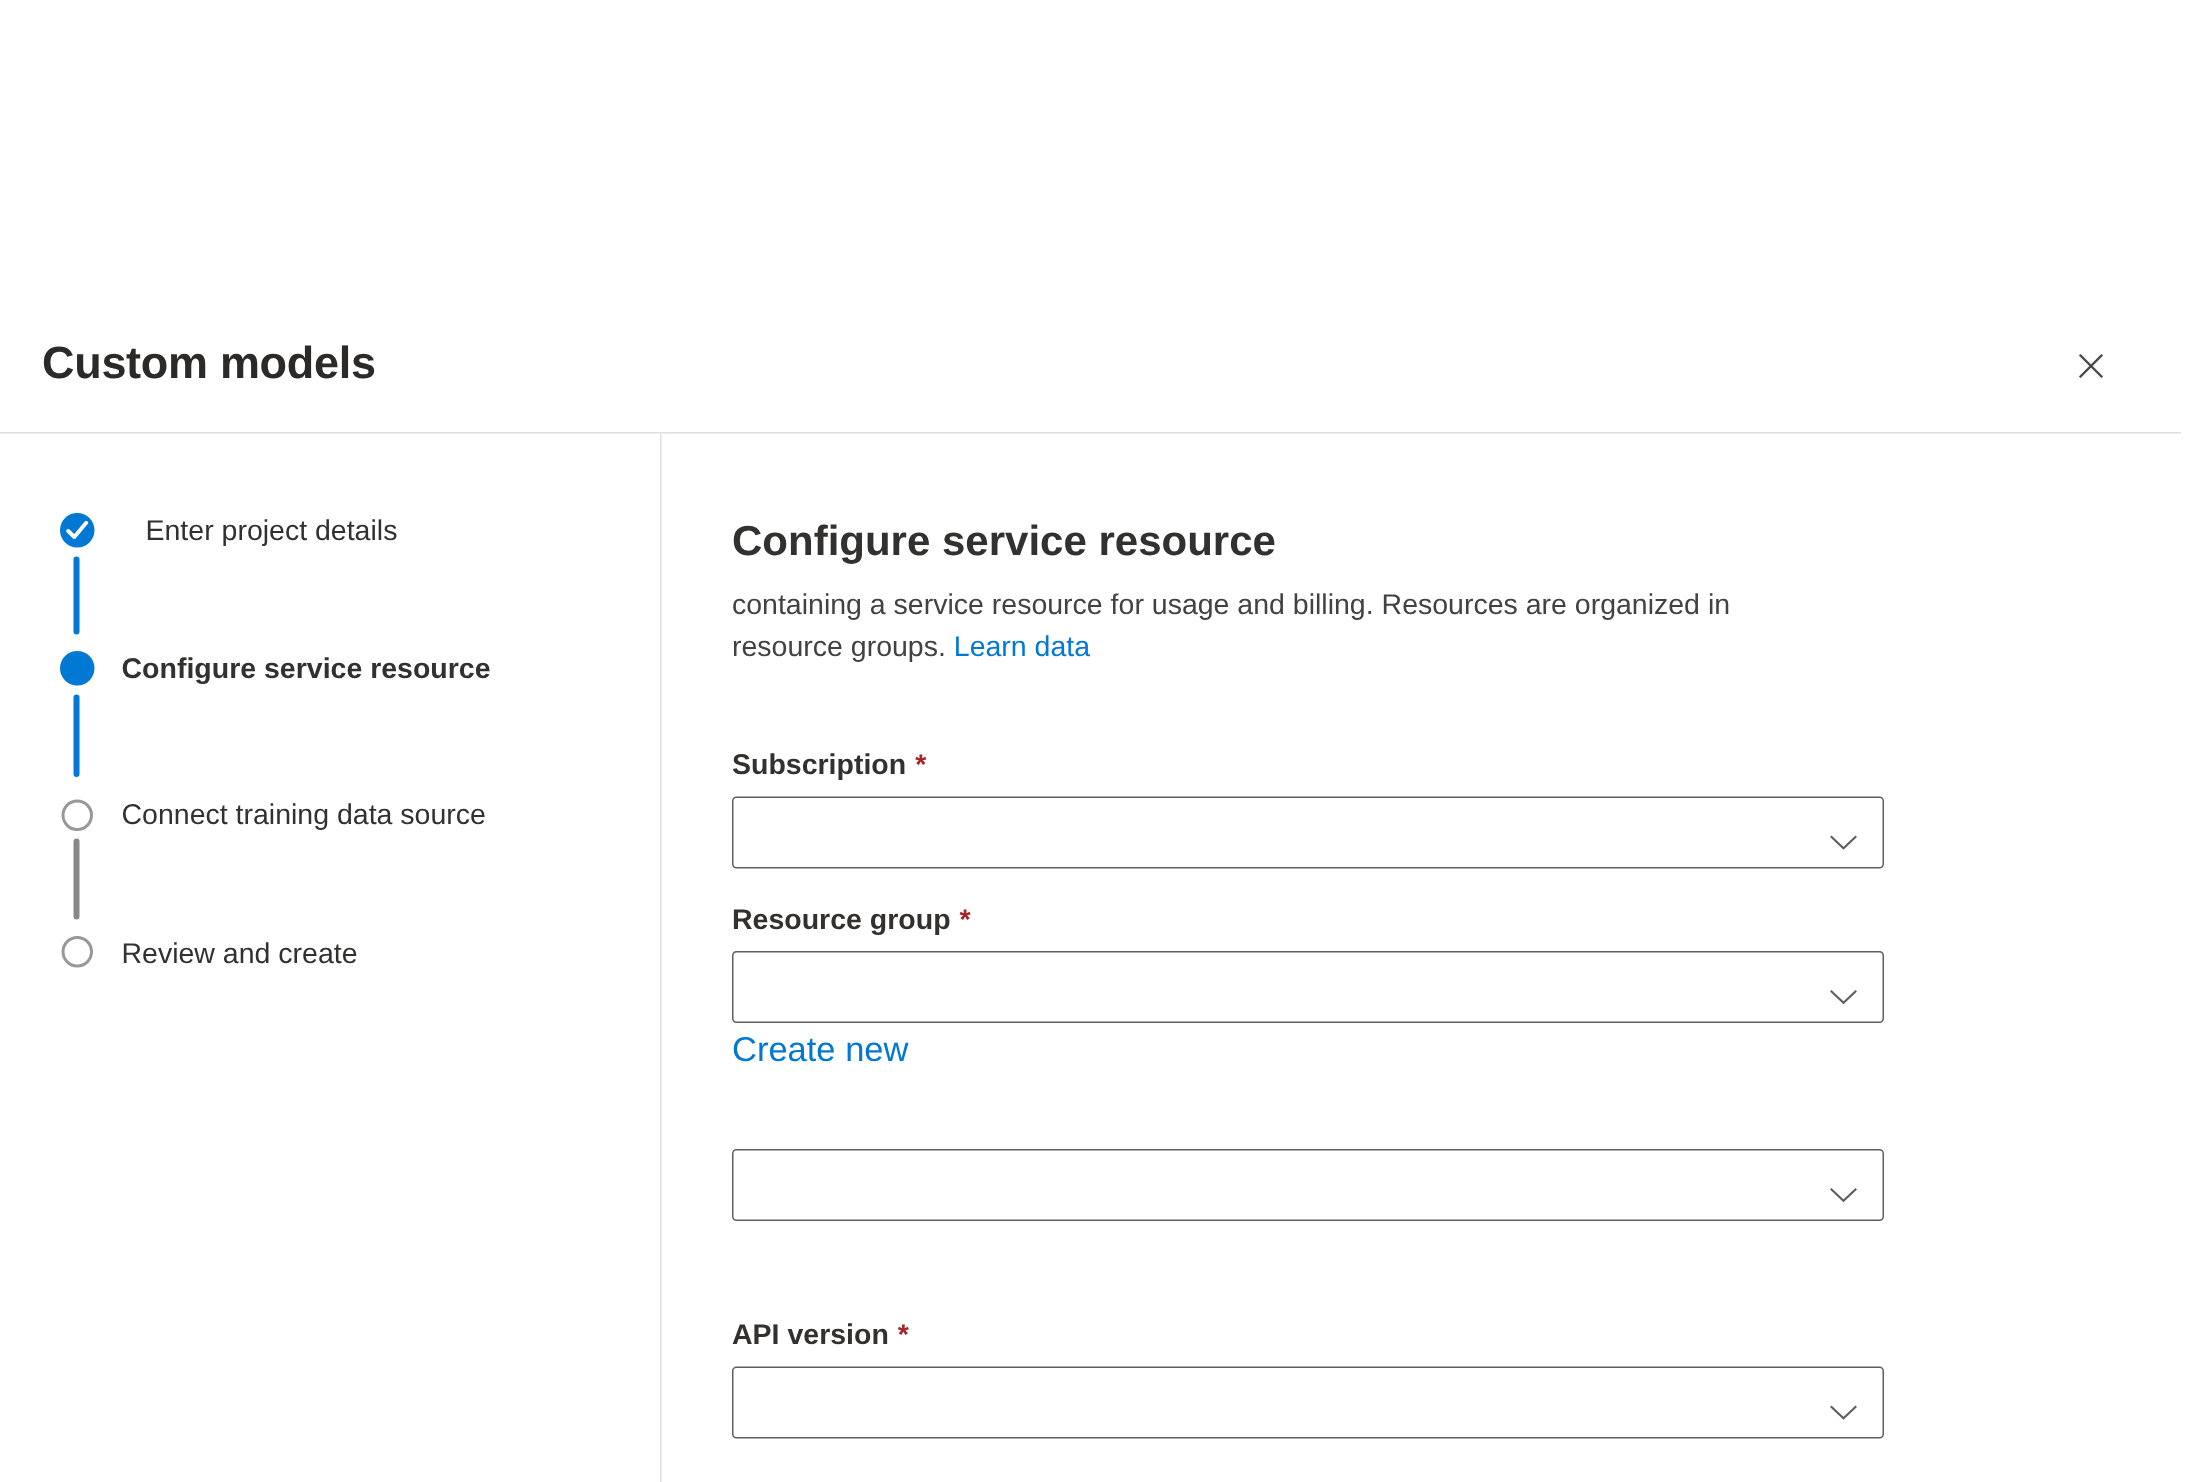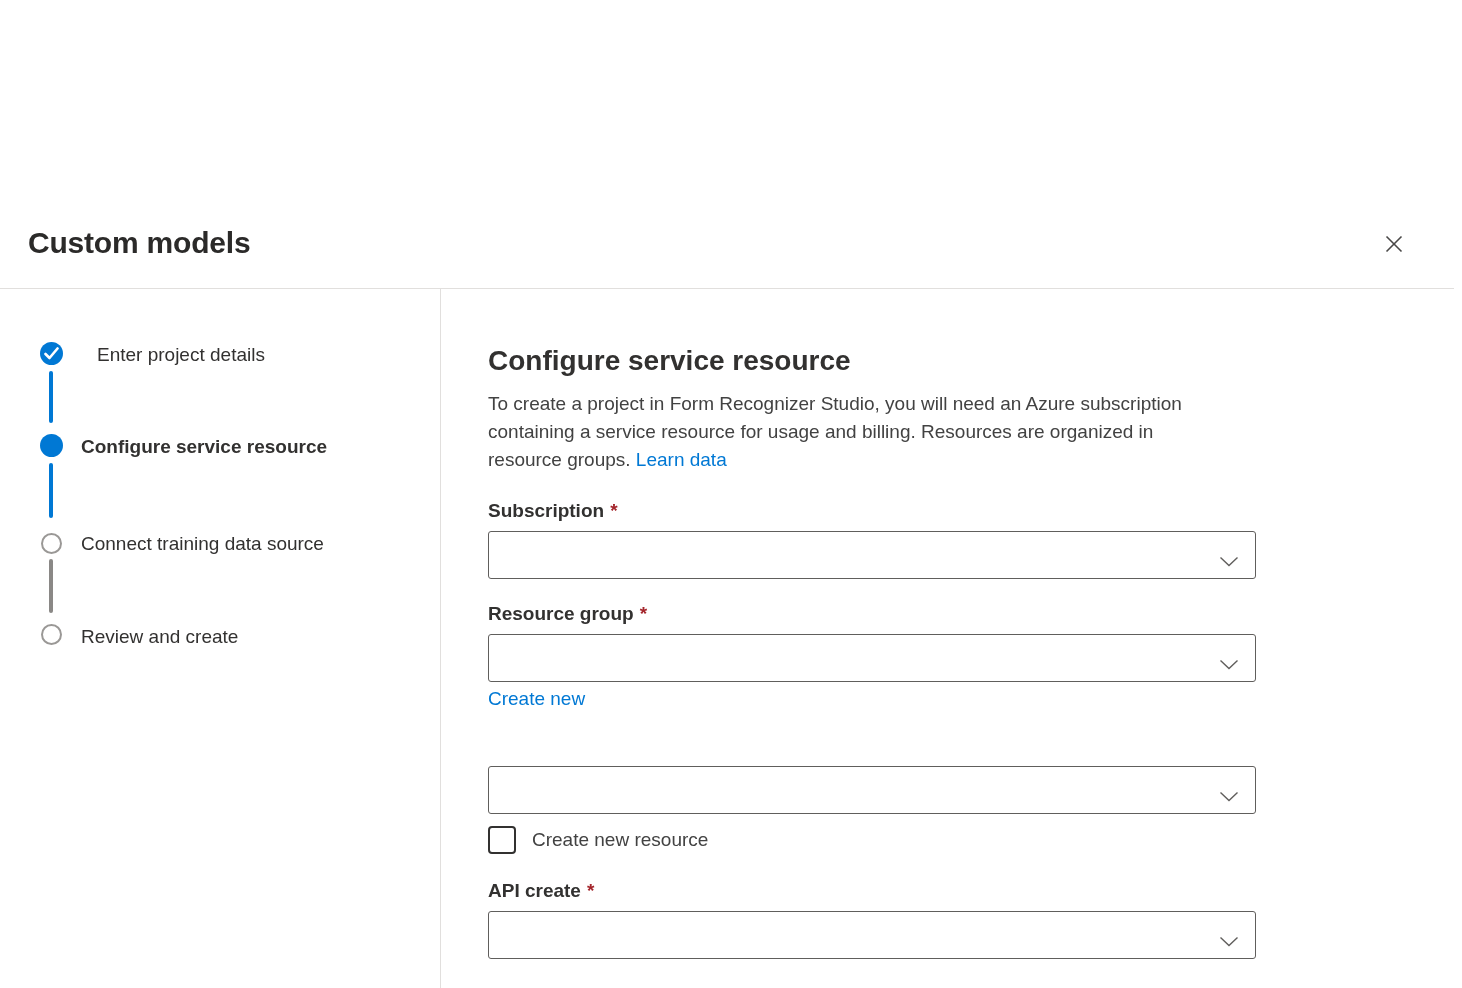--- a/index.html
+++ b/index.html
@@ -67,21 +67,21 @@
 
   .select-box {
     position:absolute; left:0; width:768px; height:48px;
     background:#ffffff; border:1px solid #605e5c; border-radius:3px;
     cursor:pointer; display:flex; align-items:center;
     padding:0 44px 0 12px; font-size:18px; color:#323130;
   }
   .select-box .chevron { position:absolute; right:16px; top:19px; }
 
   .link-row {
-    position:absolute; left:0; font-size:19px; line-height:22px;
+    position:absolute; left:0; font-size:23px; line-height:22px;
   }
 
   .checkbox-row { position:absolute; left:0; top:481px; height:30px; display:flex; align-items:center; }
   .checkbox {
     width:28px; height:28px; border:2px solid #323130; border-radius:4px;
     background:#ffffff; cursor:pointer; flex:0 0 auto;
   }
   .checkbox-label {
     margin-left:16px; font-size:19px; color:#424242; cursor:pointer; white-space:nowrap;
   }
@@ -141,21 +141,20 @@
 
     <span class="step-circle-empty" style="top:624px;"></span>
     <span class="step-label" style="top:625px;">Review and create</span>
   </div>
 
   <div class="main">
 
     <div class="content-heading">Configure service resource</div>
 
     <div class="desc">
-      <div class="desc-line">To create a project in Form Recognizer Studio, you will need an Azure subscription</div>
       <div class="desc-line">containing a service resource for usage and billing. Resources are organized in</div>
       <div class="desc-line">
         <span>resource groups. </span><a class="inline-link">Learn data</a>
       </div>
     </div>
 
     <div class="field-label lbl-subscription">
       <span>Subscription</span><span class="req">*</span>
     </div>
     <div class="select-box sel-subscription" role="combobox">
@@ -184,27 +183,23 @@
 
     <div class="select-box sel-service-resource" role="combobox">
       <span></span>
       <span class="chevron">
         <svg width="20" height="11" viewBox="0 0 20 11">
           <polyline points="1.5,1.5 10,9.5 18.5,1.5" fill="none" stroke="#605e5c" stroke-width="1.4"></polyline>
         </svg>
       </span>
     </div>
 
-    <div class="checkbox-row">
-      <span class="checkbox" role="checkbox" aria-checked="false"></span>
-      <span class="checkbox-label">Create new resource</span>
-    </div>
 
     <div class="field-label lbl-api-version">
-      <span>API create</span><span class="req">*</span>
+      <span>API version</span><span class="req">*</span>
     </div>
     <div class="select-box sel-api-version" role="combobox">
       <span></span>
       <span class="chevron">
         <svg width="20" height="11" viewBox="0 0 20 11">
           <polyline points="1.5,1.5 10,9.5 18.5,1.5" fill="none" stroke="#605e5c" stroke-width="1.4"></polyline>
         </svg>
       </span>
     </div>
 

